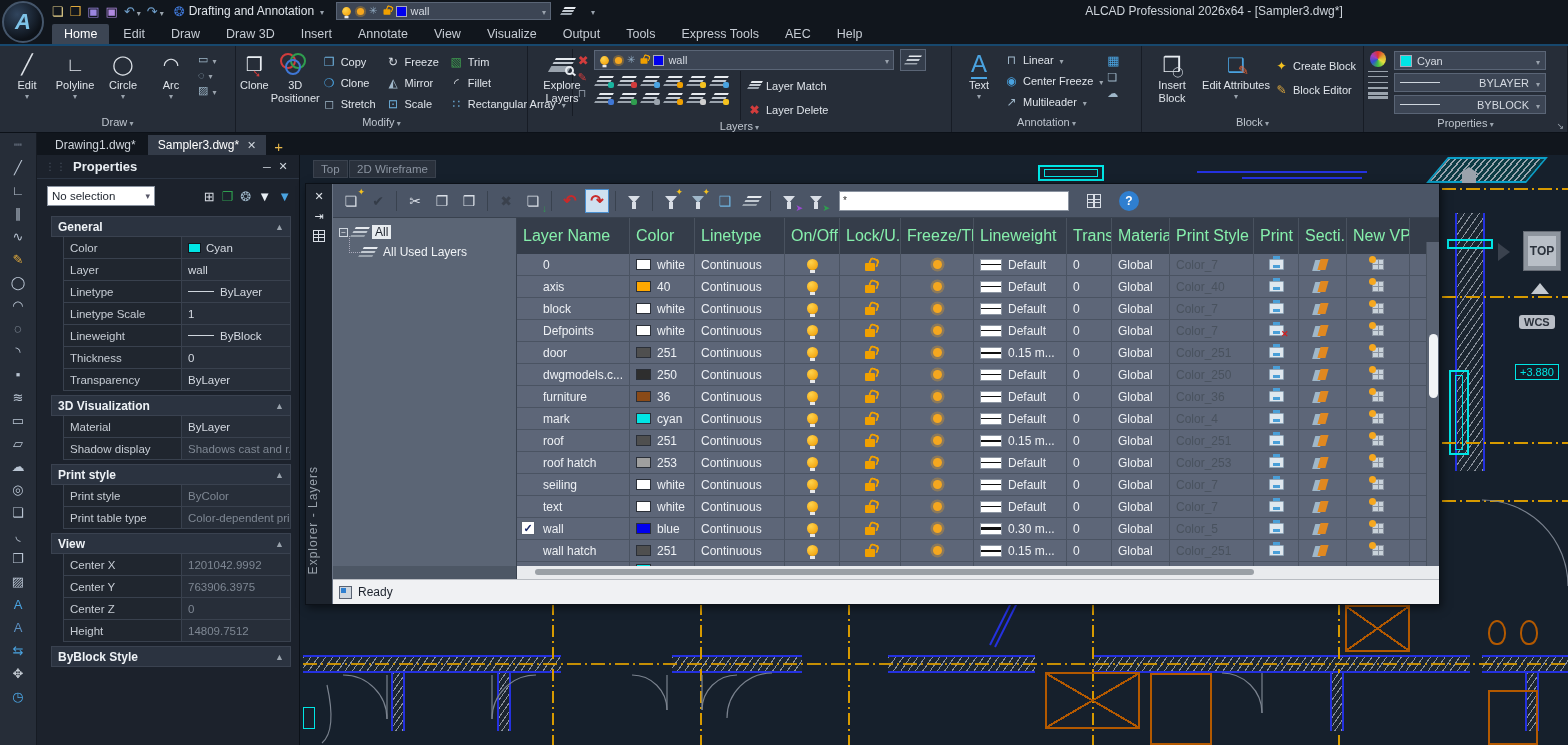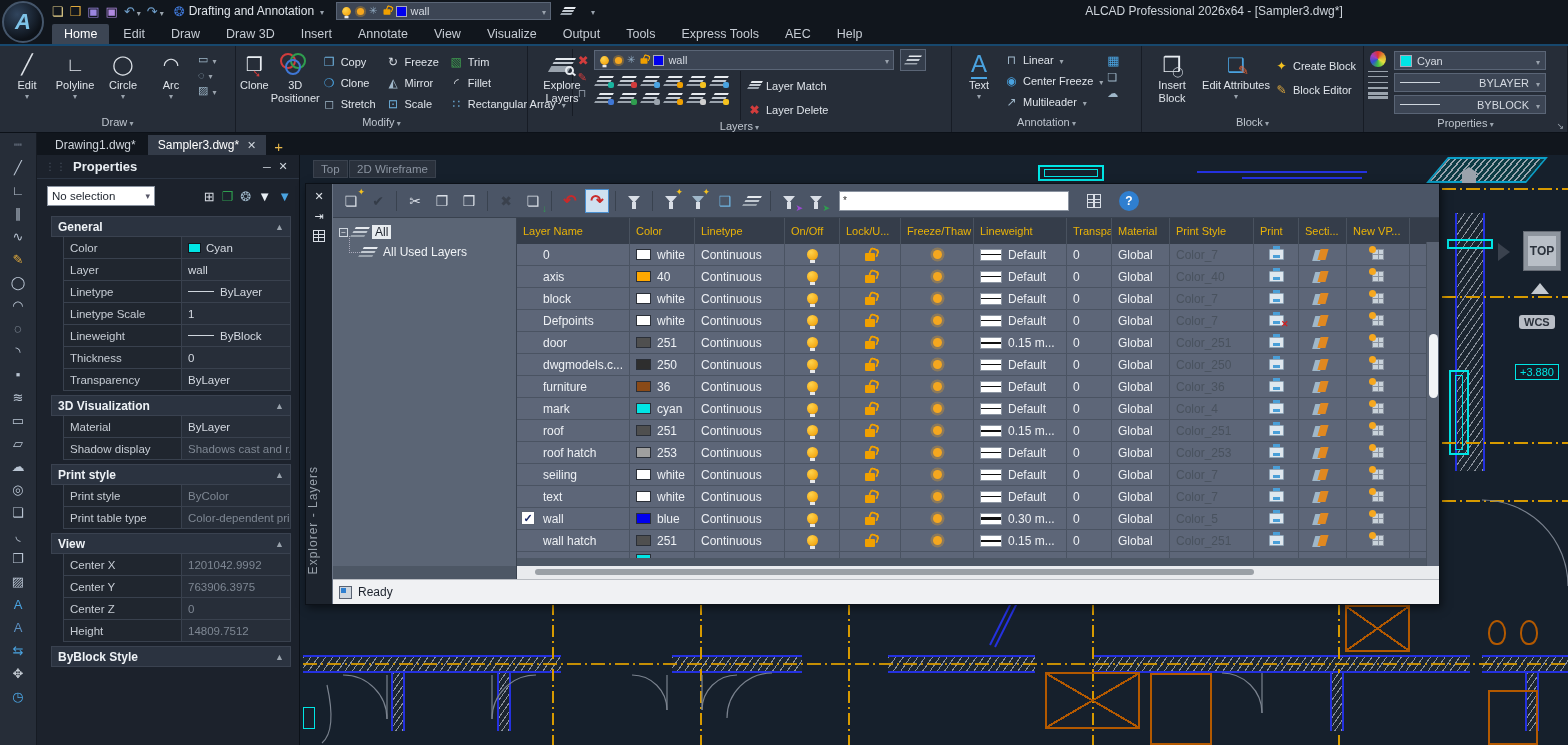--- a/index.html
+++ b/index.html
@@ -137,21 +137,21 @@
   .helpbtn{width:20px;height:20px;border-radius:50%;background:#2f7fd0;color:#fff;font-weight:bold;display:flex;align-items:center;justify-content:center;font-size:12px;margin-left:10px}
   .dcontent{flex:1;display:flex;min-height:0}
   .dtree{width:184px;background:#5b6575;border-right:1px solid #39424f;padding:4px 0 0 6px;font-size:12px;color:#f0f3f6}
   .titem{display:flex;align-items:center;gap:5px;height:20px}
   .titem .lbl{padding:0 3px}
   .titem.sel .lbl{background:#e8ecf0;color:#1d232d}
   .titem.child{margin-left:22px;position:relative}
   .titem.child::before{content:"";position:absolute;left:-12px;top:-6px;width:10px;height:16px;border-left:1px dotted #aab;border-bottom:1px dotted #aab}
   .tsq{width:9px;height:9px;border:1px solid #cfd6de;color:#e8ecf0;font-size:8px;line-height:7px;text-align:center}
   .dtable{flex:1;display:flex;flex-direction:column;min-width:0;position:relative}
-  .thead{display:flex;height:26px;background:#353d4a;color:#eab308;font-size:11px;flex:none}
+  .thead{display:flex;height:36px;background:#353d4a;color:#86efac;font-size:16px;flex:none}
   .th{display:flex;align-items:center;padding:0 6px;border-right:1px solid #49525f;white-space:nowrap;overflow:hidden;flex:none}
   .tbody{flex:1;overflow:hidden;background:#4d5765}
   .trow{display:flex;height:22px;background:#5d6678;border-bottom:1px solid #4a5362;font-size:12px;color:#eef1f5}
   .td{display:flex;align-items:center;padding:0 6px;border-right:1px solid #4a5362;white-space:nowrap;overflow:hidden;flex:none}
   .td.name{padding-left:26px;position:relative}
   .chkbox{position:absolute;left:4px;top:3px;width:14px;height:14px;background:#fff;border:1px solid #5a6373;color:#1b2a6b;font-weight:bold;font-size:11px;line-height:13px;text-align:center}
   .csw{width:15px;height:11px;border:1px solid #2a2f38;margin-right:6px;flex:none}
   .lwsw{width:22px;height:12px;background:#fff;border:1px solid #8a93a0;margin-right:6px;display:flex;align-items:center;flex:none}
   .lwsw i{display:block;width:100%;background:#111}
   .faint{color:#49525e}

